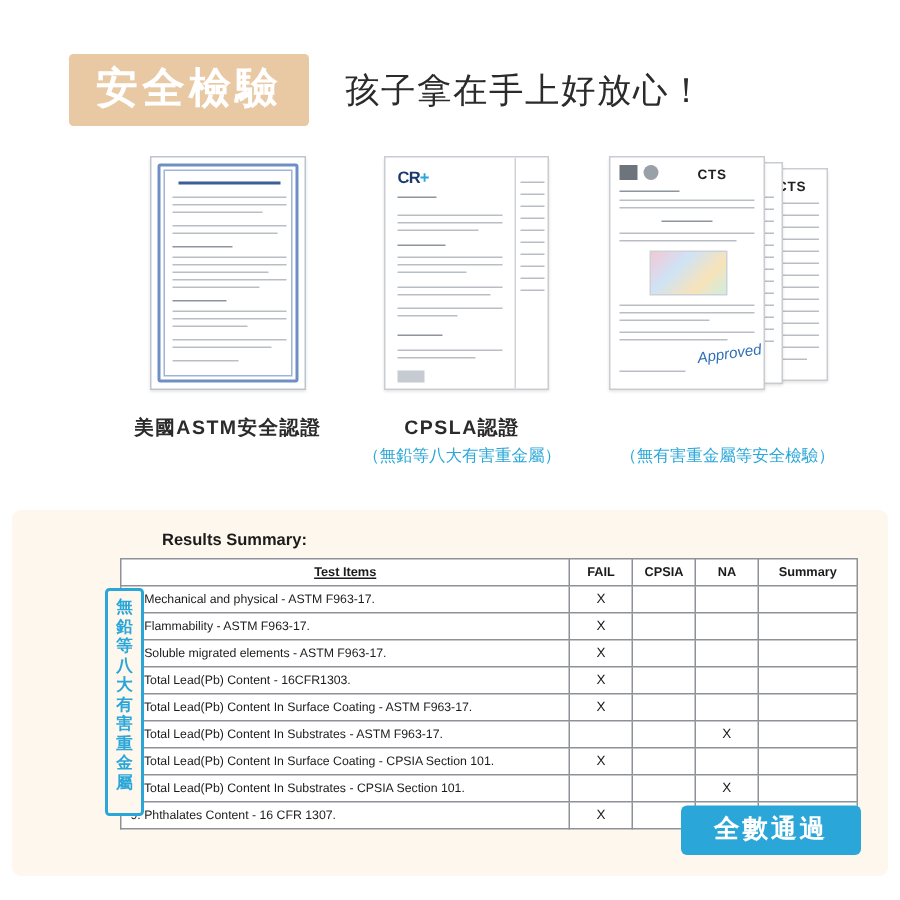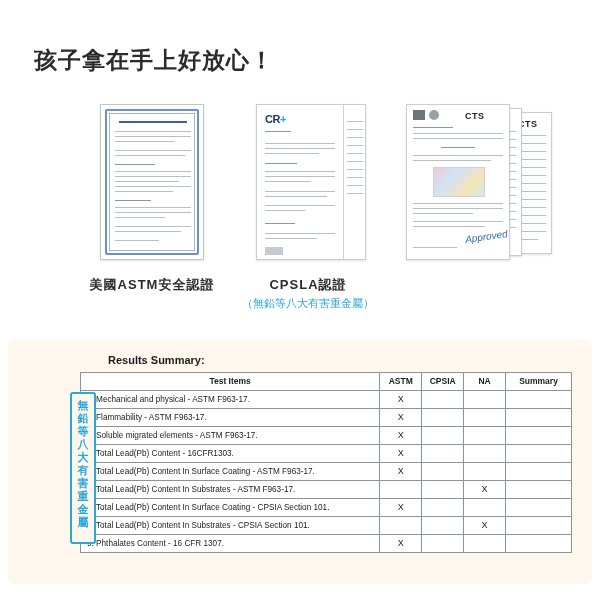--- a/index.html
+++ b/index.html
@@ -30,24 +30,24 @@
     color: #ffffff;
     font-size: 28px;
     font-weight: bold;
     letter-spacing: 3px;
     padding: 9px 18px 11px 18px;
     border-radius: 3px;
     line-height: 1;
     white-space: nowrap;
   }
   .title-sub {
-    margin-left: 34px;
+    margin-left: 24px;
     color: #2b2b2b;
     font-size: 23px;
-    font-weight: bold;
+    font-weight: normal;
     letter-spacing: 1px;
     white-space: nowrap;
   }
 
   
   .certs {
     position: absolute;
     top: 104px; left: 0; right: 0;
     height: 220px;
   }
@@ -198,21 +198,21 @@
     font-size: 8.5px;
   }
   table.results td.item {
     text-align: left;
     padding-left: 6px;
   }
   table.results td.mark {
     text-align: center;
     font-size: 9px;
   }
-  .col-item { width: 300px; }
+  .col-item { width: 300px; text-decoration: underline; }
   .col-pass, .col-fail, .col-na { width: 42px; }
   .col-remark { width: 66px; }
 
   .pass-badge {
     position: absolute;
     right: 18px; bottom: 14px;
     background: #2aa7d8;
     color: #ffffff;
     font-size: 17px;
     font-weight: bold;
@@ -221,20 +221,21 @@
     border-radius: 4px;
     line-height: 1;
   }
 </style>
 </head>
 <body>
 
 <div class="page">
 
   <div class="header">
+    <div class="title-badge">安全檢驗</div>
     <div class="title-sub">孩子拿在手上好放心！</div>
   </div>
 
   <div class="certs">
 
     <div class="cert" style="left:232px; width:152px;">
       <div class="docs" style="width:152px;">
         <div class="doc cr-doc" style="left:24px;">
           <div class="cr-logo">
             <span>CR</span><span class="dot">+</span>
@@ -352,20 +353,21 @@
           <div class="swatch" style="left:26px; top:62px; width:52px; height:30px;"></div>
           <div class="ln" style="left:6px; top:98px; width:90px;"></div>
           <div class="ln" style="left:6px; top:103px; width:90px;"></div>
           <div class="ln" style="left:6px; top:108px; width:60px;"></div>
           <div class="ln" style="left:6px; top:116px; width:90px;"></div>
           <div class="ln" style="left:6px; top:121px; width:72px;"></div>
           <div class="sig" style="left:58px; top:126px;">Approved</div>
           <div class="ln" style="left:6px; top:142px; width:44px;"></div>
         </div>
       </div>
+      <div class="cert-sublabel" style="top:192px;">（無有害重金屬等安全檢驗）</div>
     </div>
 
   </div>
 
   <div class="results-card">
     <div class="results-title">Results Summary:</div>
 
     <div class="vert-label">
       <span>無</span>
         <span>鉛</span>
@@ -376,21 +378,21 @@
         <span>害</span>
         <span>重</span>
         <span>金</span>
         <span>屬</span>
     </div>
 
     <table class="results">
       <thead>
         <tr>
           <th class="col-item">Test Items</th>
-          <th class="col-pass">ASTM</th>
+          <th class="col-pass">FAIL</th>
           <th class="col-fail">CPSIA</th>
           <th class="col-na">NA</th>
           <th class="col-remark">Summary</th>
         </tr>
       </thead>
       <tbody>
         <tr>
           <td class="item">1. Mechanical and physical - ASTM F963-17.</td>
           <td class="mark">X</td>
           <td class="mark"></td>
@@ -449,15 +451,16 @@
         <tr>
           <td class="item">9. Phthalates Content - 16 CFR 1307.</td>
           <td class="mark">X</td>
           <td class="mark"></td>
           <td class="mark"></td>
           <td class="mark"></td>
         </tr>
       </tbody>
     </table>
 
+    <div class="pass-badge">全數通過</div>
   </div>
 
 </div>
 
 </body></html>

